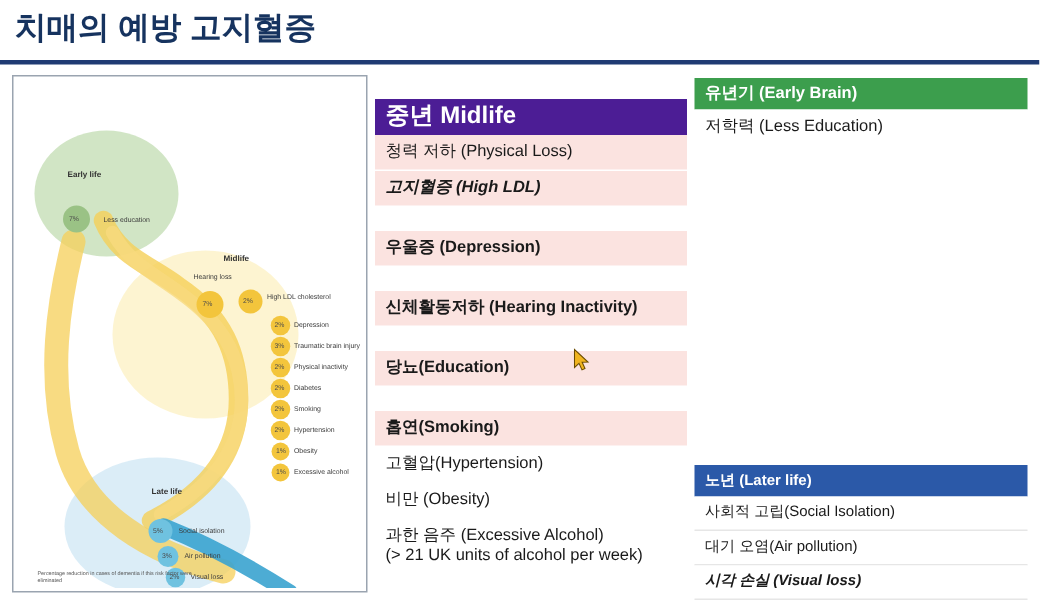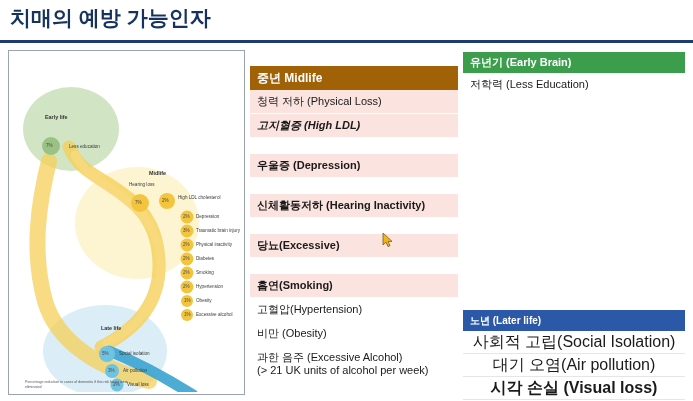--- a/index.html
+++ b/index.html
@@ -79,23 +79,23 @@
     color: #555555;
   }
   
   #midlife-col {
     position: absolute;
     left: 250px;
     top: 66px;
     width: 208px;
   }
   #midlife-header {
-    background: #a16207;
+    background: #4c1d95;
     color: #ffffff;
-    font-size: 12px;
+    font-size: 16px;
     font-weight: bold;
     padding: 5px 7px;
     box-sizing: border-box;
     height: 24px;
     line-height: 14px;
   }
   .mid-row {
     font-size: 11px;
     color: #1a1a1a;
     padding: 5px 7px;
@@ -146,47 +146,46 @@
     color: #ffffff;
     font-size: 10px;
     font-weight: bold;
     padding: 4px 7px;
     box-sizing: border-box;
     height: 21px;
     line-height: 13px;
   }
   .later-row {
     background: #ffffff;
-    font-size: 16px;
+    font-size: 10px;
     color: #1a1a1a;
     padding: 4px 7px;
     box-sizing: border-box;
     min-height: 22px;
     line-height: 14px;
     border-bottom: 1px solid #e6e6e6;
-    text-align: center;
-  }
-  .later-row.italicbold { font-weight: bold; }
+  }
+  .later-row.italicbold { font-weight: bold; font-style: italic; }
   
   #cursor {
     position: absolute;
     left: 382px;
     top: 232px;
     width: 12px;
     height: 16px;
     pointer-events: none;
   }
 </style>
 </head>
 <body>
 
 <div id="slide">
 
   <div id="title-bar">
-    <div id="title-text">치매의 예방 가능인자</div>
+    <div id="title-text">치매의 예방 고지혈증</div>
   </div>
 
   <div id="figure-panel">
     <svg class="fig-svg" width="233" height="341" viewBox="0 0 233 341">
 
       <ellipse cx="62" cy="78" rx="48" ry="42" fill="#cfe4c2" opacity="0.95"></ellipse>
 
       <ellipse cx="128" cy="172" rx="62" ry="56" fill="#fdf3cf" opacity="0.95"></ellipse>
 
       <ellipse cx="96" cy="300" rx="62" ry="46" fill="#d9ecf7" opacity="0.95"></ellipse>
@@ -262,21 +261,21 @@
 
     <div id="fig-footnote">Percentage reduction in cases of dementia if this risk factor were eliminated</div>
   </div>
 
   <div id="midlife-col">
     <div id="midlife-header">중년 Midlife</div>
     <div class="mid-row shade">청력 저하 (Physical Loss)</div>
     <div class="mid-row shade italicbold">고지혈증 (High LDL)</div>
     <div class="mid-row shade bold">우울증 (Depression)</div>
     <div class="mid-row shade bold">신체활동저하 (Hearing Inactivity)</div>
-    <div class="mid-row shade bold">당뇨(Excessive)</div>
+    <div class="mid-row shade bold">당뇨(Education)</div>
     <div class="mid-row shade bold">흡연(Smoking)</div>
     <div class="mid-row plain">고혈압(Hypertension)</div>
     <div class="mid-row plain">비만 (Obesity)</div>
     <div class="mid-row plain tall" style="white-space:pre-line;">과한 음주 (Excessive Alcohol)
 (&gt; 21 UK units of alcohol per week)</div>
   </div>
 
   <div id="early-col">
     <div id="early-header">유년기 (Early Brain)</div>
     <div class="early-row">저학력 (Less Education)</div>

